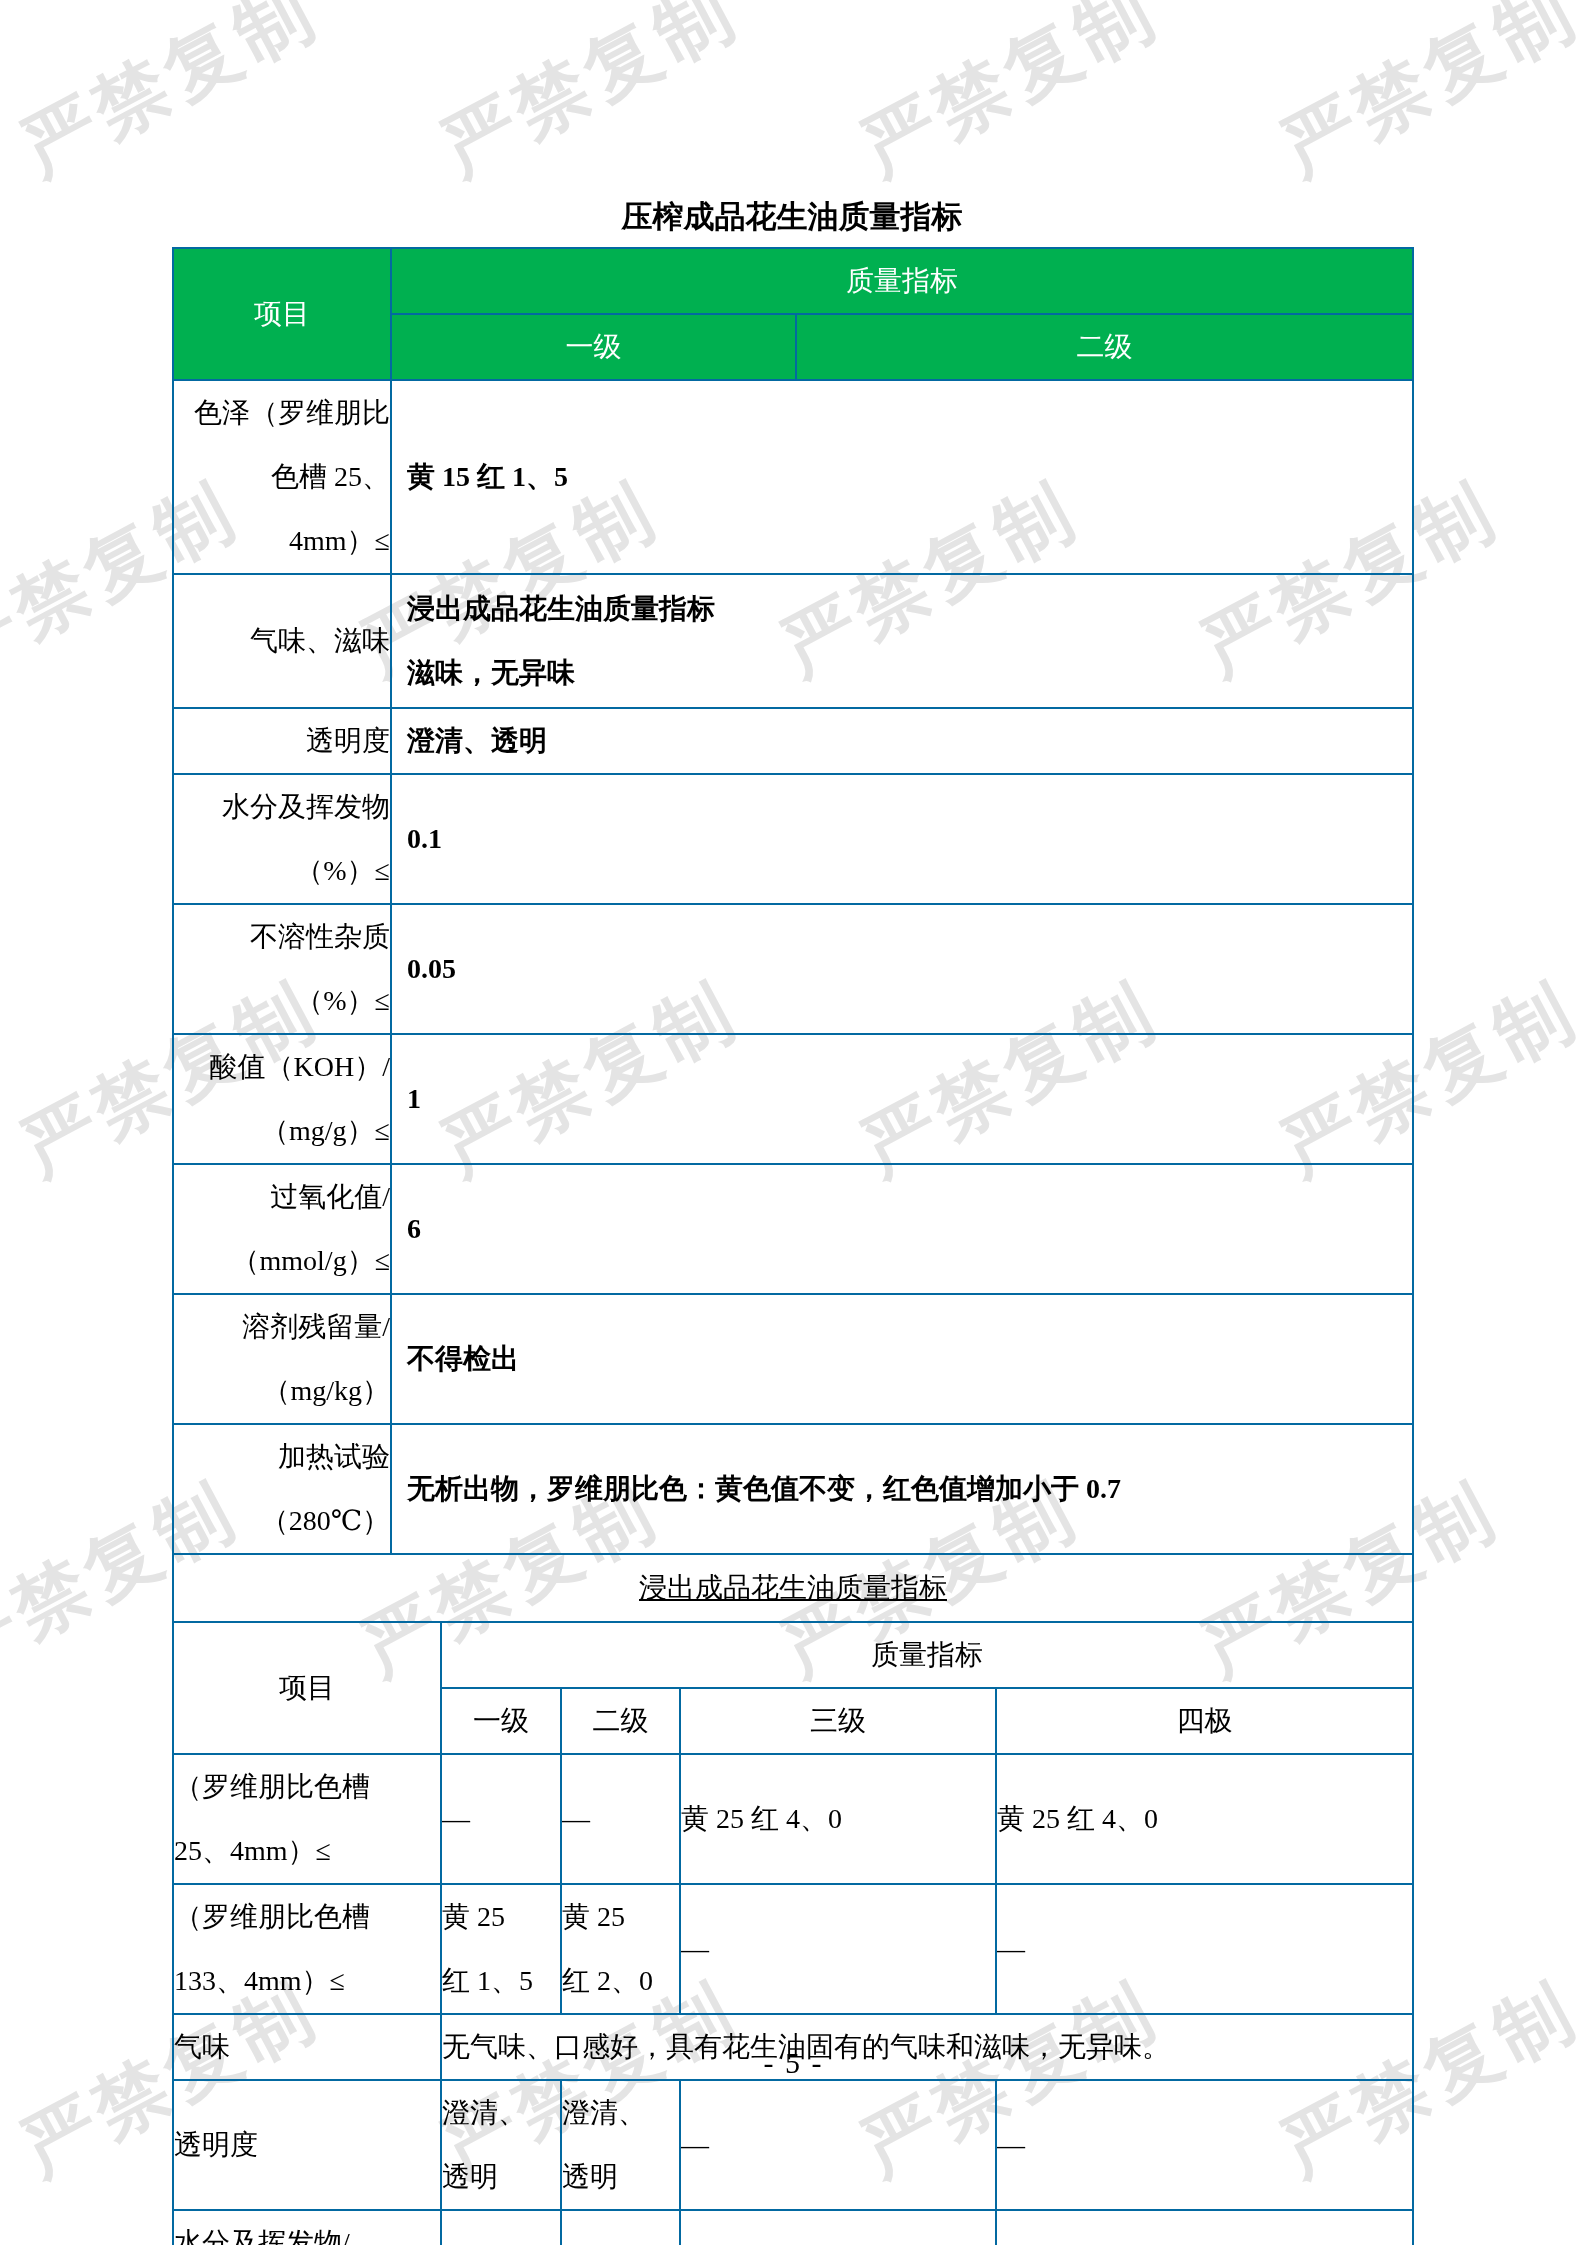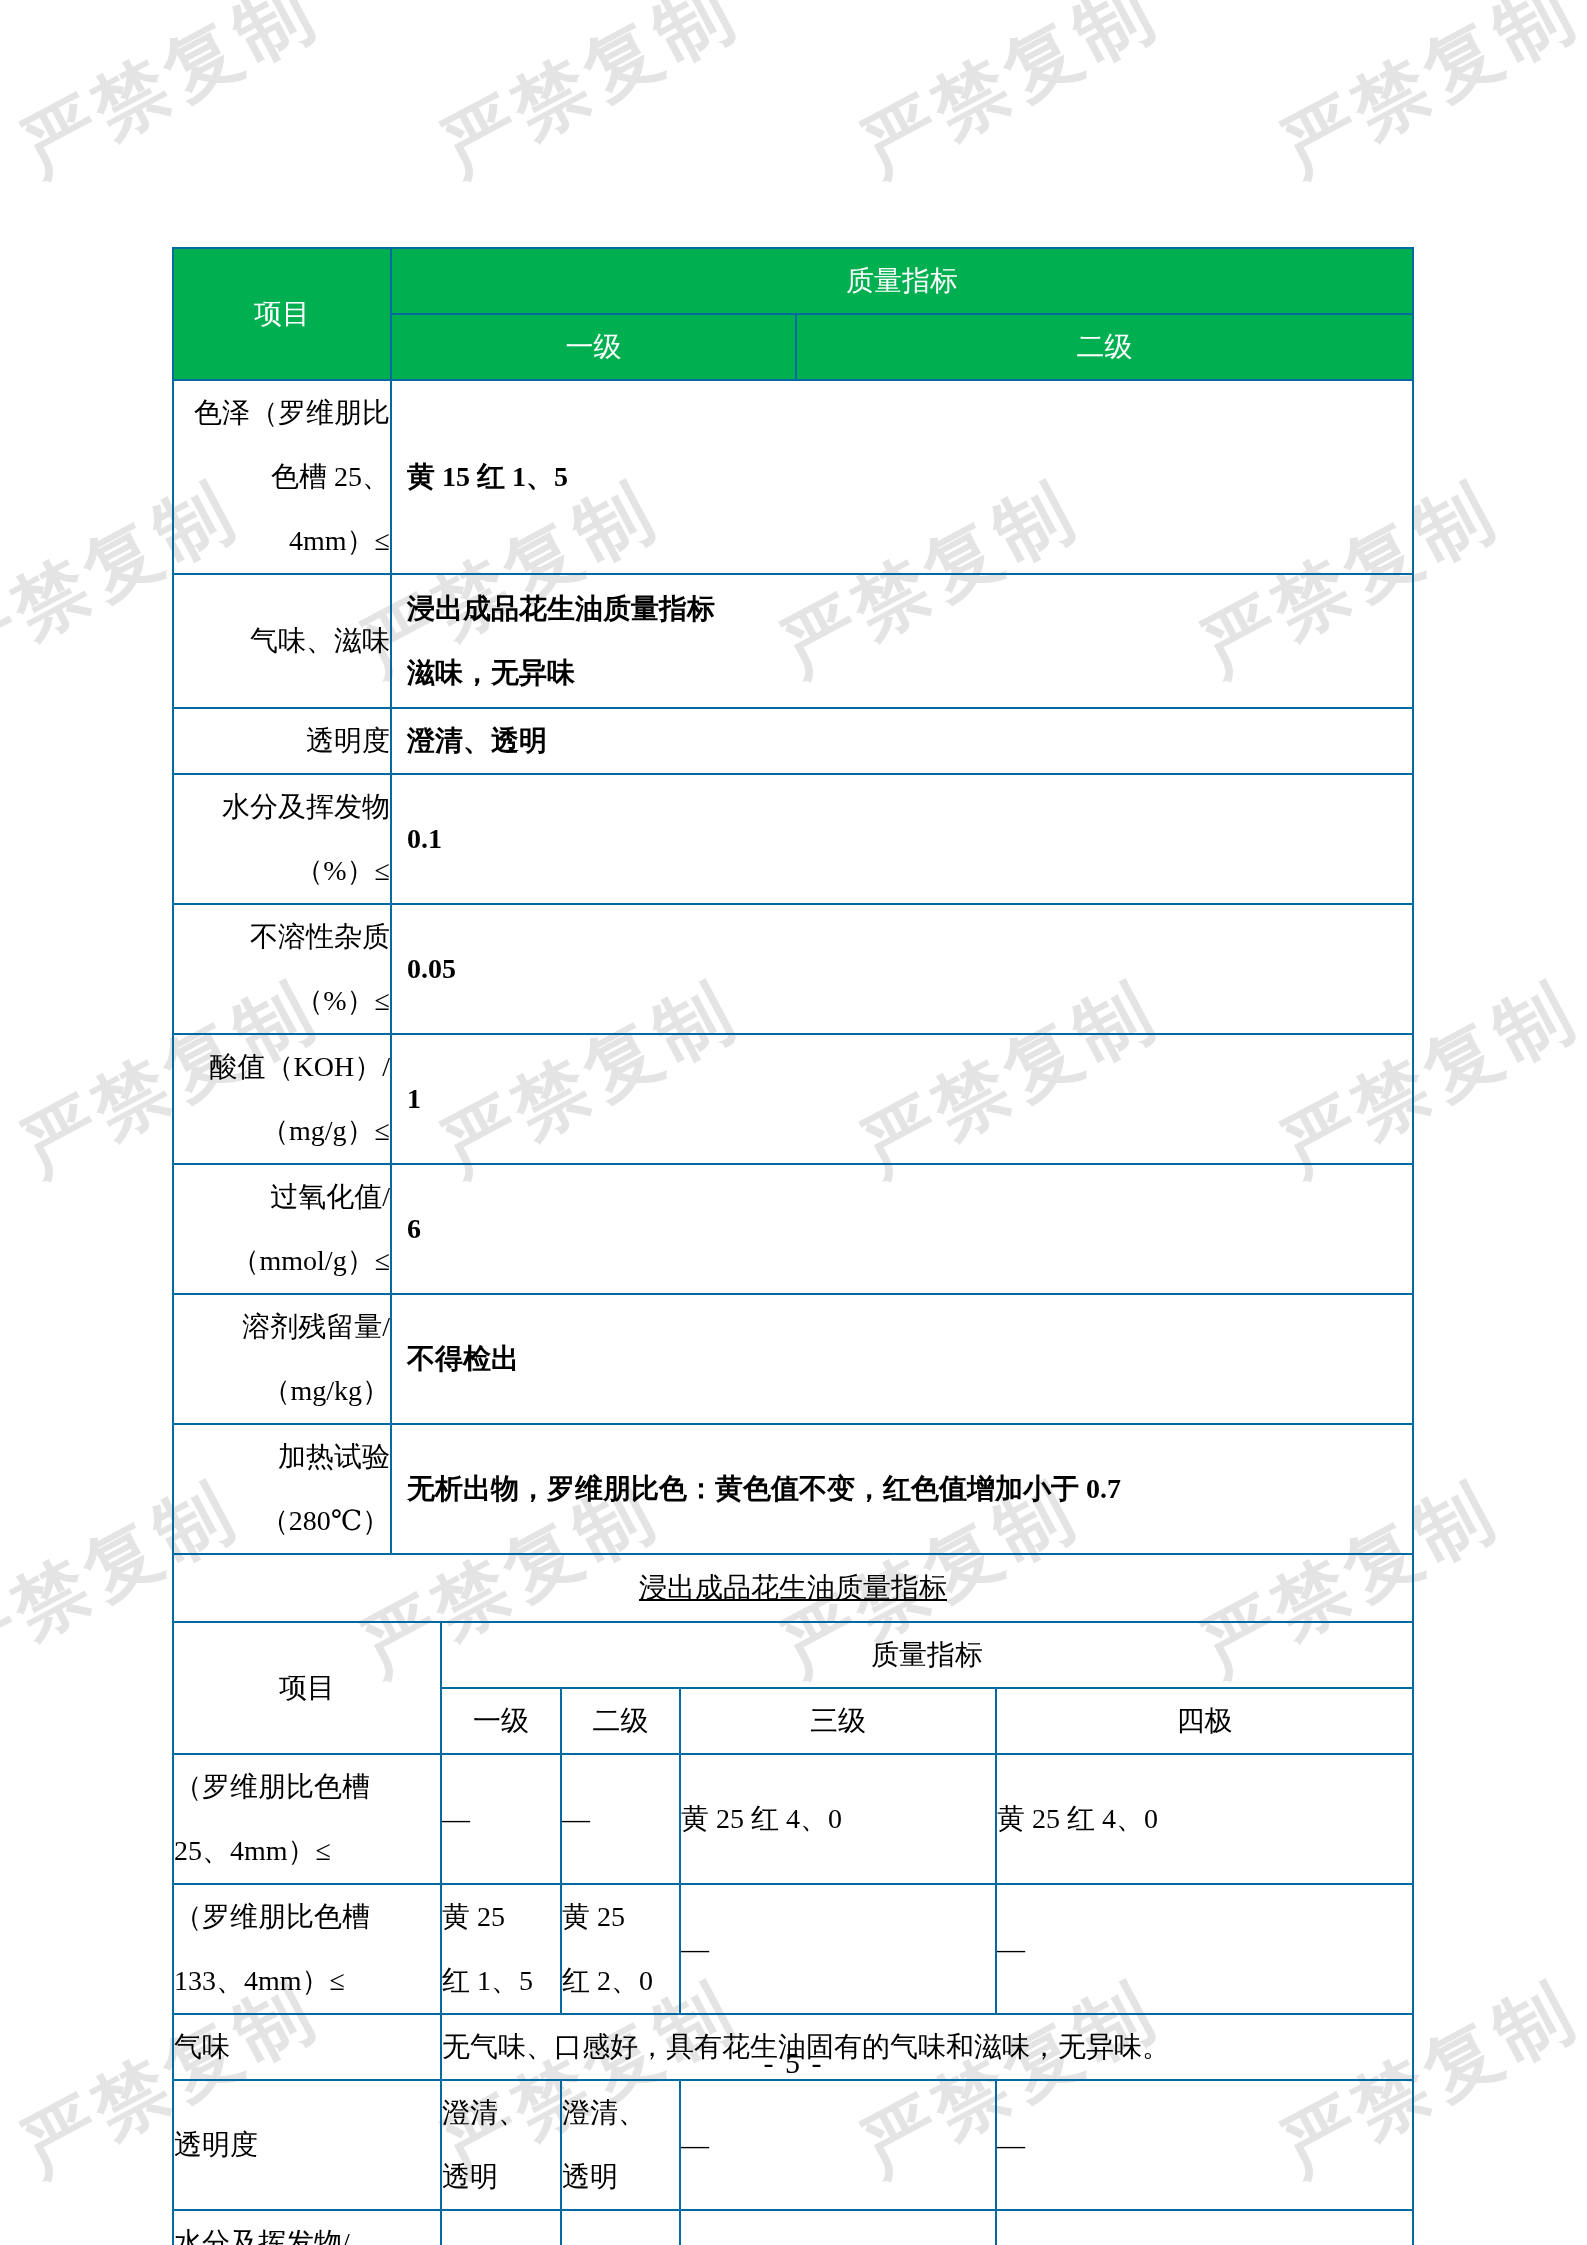--- a/index.html
+++ b/index.html
@@ -56,20 +56,21 @@
     <span class="wm" style="left: 770px; top: 1530px;">严禁复制</span>
     <span class="wm" style="left: 1190px; top: 1530px;">严禁复制</span>
     <span class="wm" style="left: 10px; top: 2030px;">严禁复制</span>
     <span class="wm" style="left: 430px; top: 2030px;">严禁复制</span>
     <span class="wm" style="left: 850px; top: 2030px;">严禁复制</span>
     <span class="wm" style="left: 1270px; top: 2030px;">严禁复制</span>
   </div>
 
 <div class="content">
 
+  <div class="doc-title">压榨成品花生油质量指标</div>
 
   <div class="tbl-wrap">
 
     <table id="table1">
       <colgroup>
           <col style="width:218px">
           <col style="width:405px">
           <col style="width:617px">
         </colgroup>
       <tbody>

